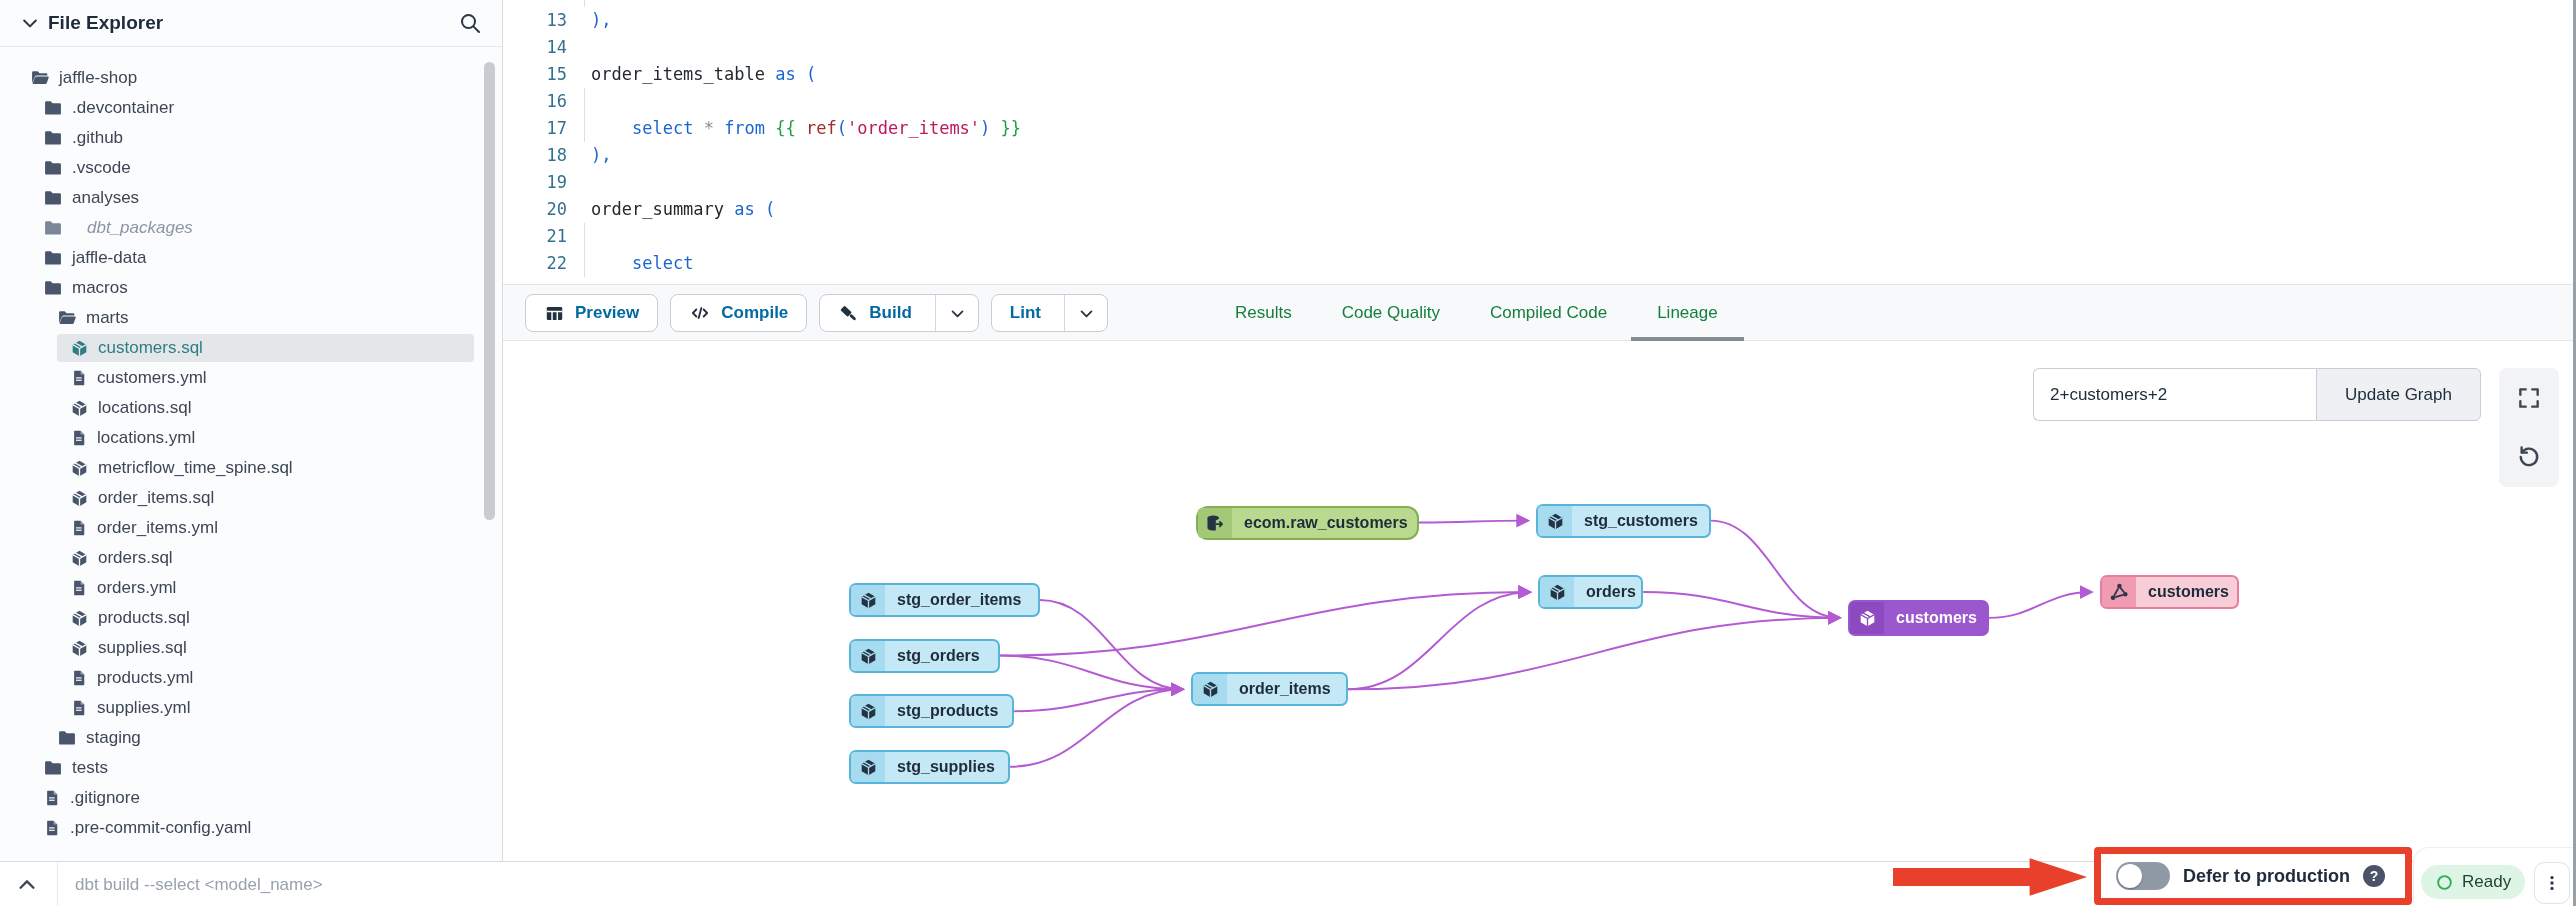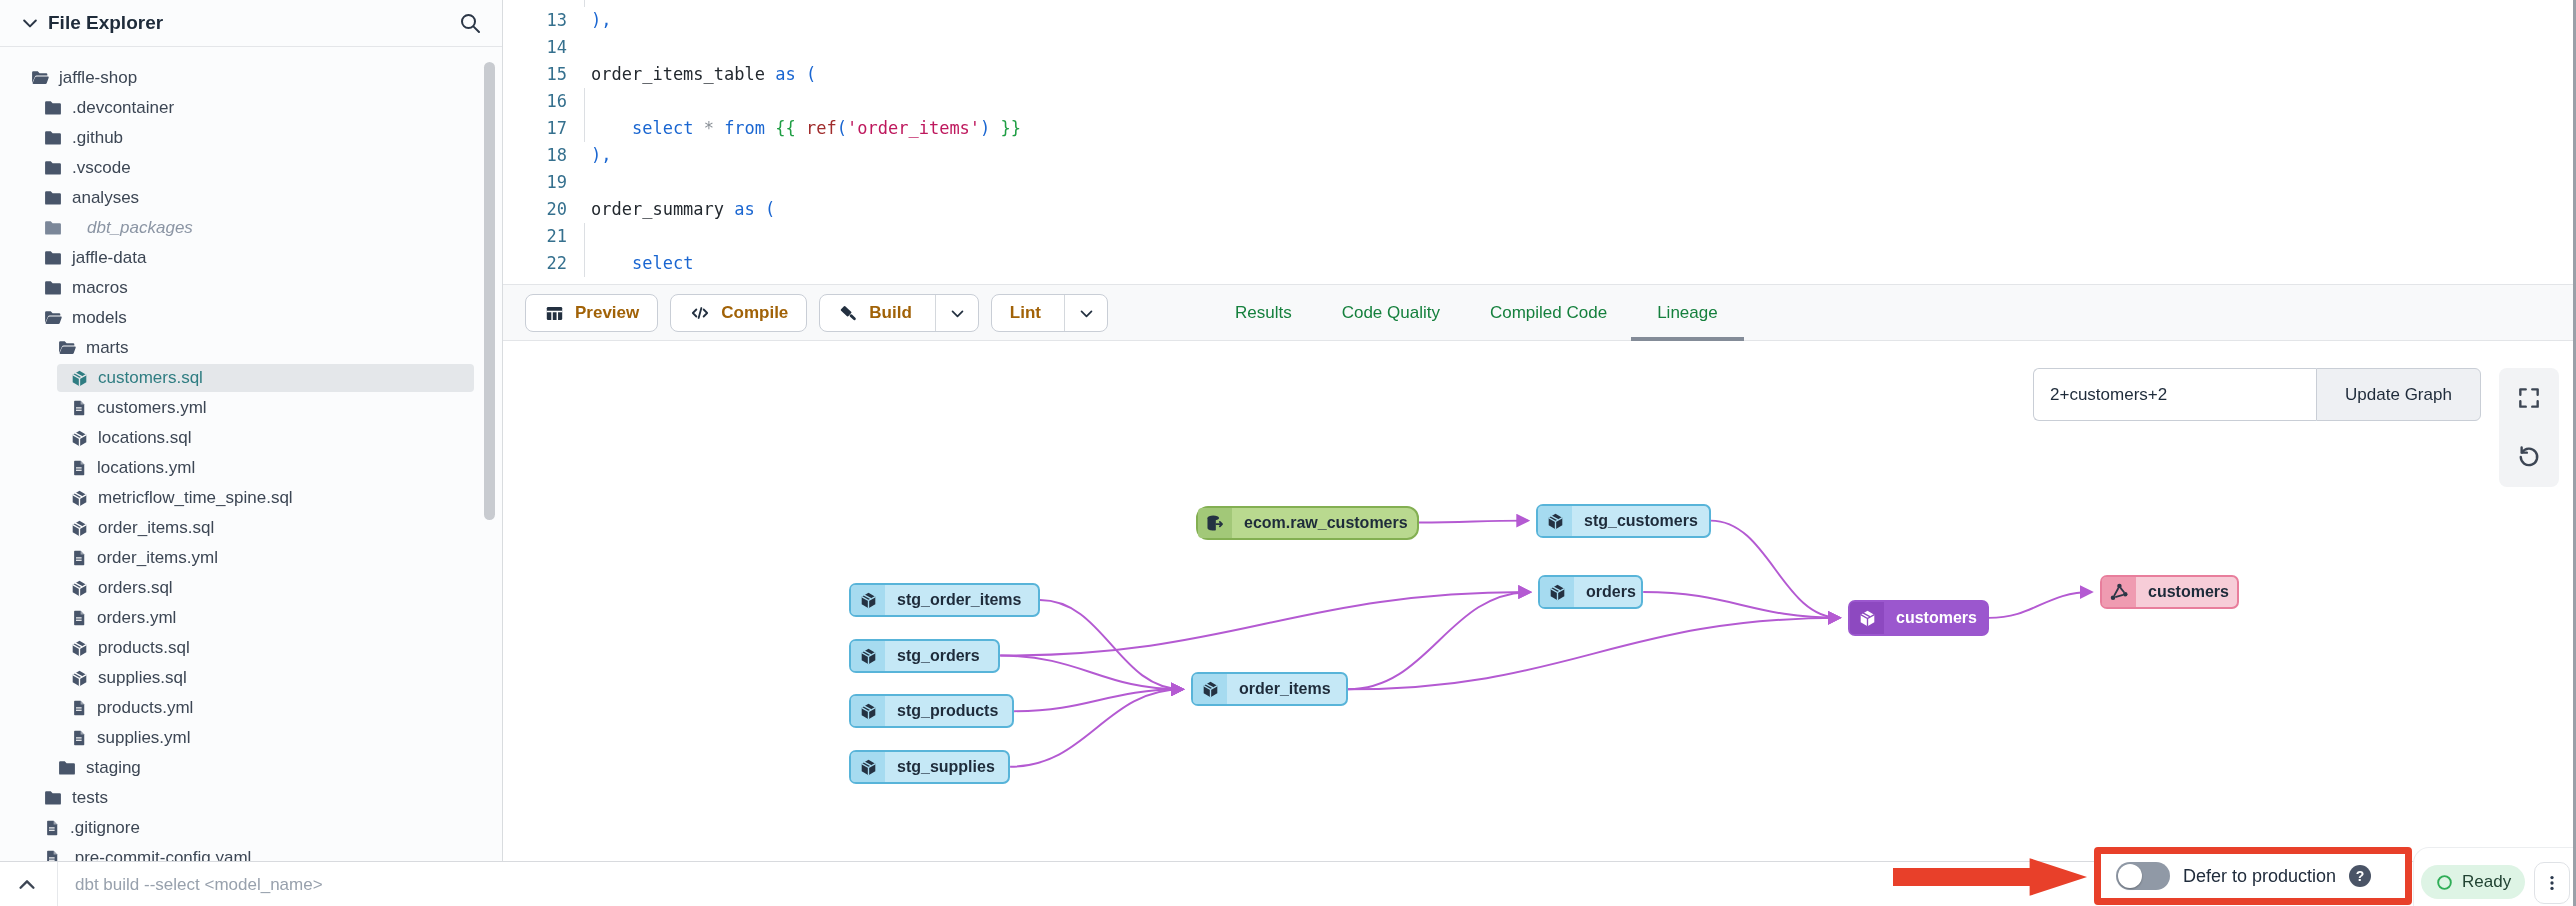--- a/index.html
+++ b/index.html
@@ -32,21 +32,21 @@
   .iguide { position:absolute; left:80px; top:0; bottom:0; width:1px; background:#dcdfe3; }
   .tk-kw { color:#1a66d1; }
   .tk-op { color:#8a9097; }
   .tk-jinja { color:#1f9e44; }
   .tk-str { color:#be185d; }
   .tk-fn { color:#a02c2c; }
 
   
   #toolbar { position:absolute; left:503px; right:0; top:284px; height:57px; background:#f8f9fa; border-top:1px solid #e3e5e8; border-bottom:1px solid #e3e5e8; }
   #btns { position:absolute; left:22px; top:9px; display:flex; gap:12px; }
-  .tbtn { height:38px; background:#fff; border:1px solid #c9ced6; border-radius:8px; display:flex; align-items:center; padding:0 18px; gap:10px; font-size:17px; font-weight:600; color:#a16207; cursor:pointer; }
+  .tbtn { height:38px; background:#fff; border:1px solid #c9ced6; border-radius:8px; display:flex; align-items:center; padding:0 18px; gap:10px; font-size:17px; font-weight:600; color:#0369a1; cursor:pointer; }
   .tbtn .bicon { display:flex; color:#233040; }
   .tbtn .seg { align-self:stretch; display:flex; align-items:center; padding-left:13px; margin-left:13px; border-left:1px solid #d4d8dd; color:#233040; }
   #tabs { position:absolute; left:732px; top:0; height:55px; display:flex; gap:50px; }
   .tab { font-size:17px; color:#15803d; font-weight:500; display:flex; align-items:center; position:relative; cursor:pointer; }
   .tab.active::after { content:""; position:absolute; left:-26px; right:-26px; bottom:-1px; height:4px; background:#848c98; }
 
   
   #lineage { position:absolute; left:504px; top:341px; right:0; bottom:46px; background:#fff; overflow:hidden; }
   #sel-input { position:absolute; left:1529px; top:27px; width:283px; height:53px; border:1px solid #c9ced6; border-right:none; border-radius:6px 0 0 6px; background:#fff; font-size:17px; color:#1e2b3a; padding:0 16px; font-family:"Liberation Sans",sans-serif; outline:none; }
   #update-graph { position:absolute; left:1812px; top:27px; width:165px; height:53px; background:#eef0f3; border:1px solid #c9ced6; border-radius:0 6px 6px 0; font-size:17px; color:#1e2b3a; display:flex; align-items:center; justify-content:center; cursor:pointer; font-family:"Liberation Sans",sans-serif; }
@@ -70,21 +70,21 @@
   #corner-panel { position:absolute; right:0; bottom:0; width:163px; height:60px; background:#fff; border-top-left-radius:16px; border-top:1px solid #eceef0; border-left:1px solid #eceef0; z-index:5; }
   #ready-pill { position:absolute; left:2421px; top:865px; height:34px; padding:0 14px; display:flex; align-items:center; gap:8px; background:#def4e5; border-radius:17px; z-index:10; }
   #ready-pill span { font-size:17px; color:#224433; font-weight:500; }
   #dots-btn { position:absolute; left:2534px; top:862px; width:36px; height:42px; background:#fff; border:1px solid #dfe2e6; border-radius:10px; display:flex; align-items:center; justify-content:center; cursor:pointer; z-index:10; }
 
   
   #red-arrow { position:absolute; left:1893px; top:857px; z-index:50; }
   #defer-box { position:absolute; left:2094px; top:847px; width:318px; height:58px; background:#fff; border:7px solid #e8402a; border-radius:4px; display:flex; align-items:center; padding-left:15px; gap:13px; z-index:45; }
   #defer-toggle { width:54px; height:28px; border-radius:14px; background:#9099a6; position:relative; flex:none; cursor:pointer; }
   #defer-toggle::after { content:""; position:absolute; left:2px; top:2px; width:24px; height:24px; border-radius:12px; background:#fff; box-shadow:0 1px 2px rgba(0,0,0,.3); }
-  #defer-label { font-size:18px; font-weight:400; color:#202c3c; white-space:nowrap; }
+  #defer-label { font-size:18px; font-weight:700; color:#202c3c; white-space:nowrap; }
   #defer-help { width:22px; height:22px; border-radius:50%; background:#4a5466; color:#fff; font-size:14px; font-weight:700; display:flex; align-items:center; justify-content:center; flex:none; }
   #win-edge { position:absolute; right:0; top:0; width:3px; height:100%; background:#9aa0a8; z-index:60; }
 </style>
 </head>
 <body>
 
 <div id="sidebar">
   <div id="sidebar-header">
     <span style="display:flex;color:#2b3646;">
       <svg width="20" height="20" viewBox="0 0 24 24">
@@ -158,29 +158,20 @@
         </span>
         <span class="tlabel">jaffle-data</span>
       </div>
       <div class="trow" style="padding-left: 43px;">
         <span class="ticon">
           <svg width="20" height="20" viewBox="0 0 24 24" fill="currentColor">
             <path d="M2.5 5.4A1.4 1.4 0 0 1 3.9 4h5.4l2.2 2.2h8.6a1.4 1.4 0 0 1 1.4 1.4v10.9a1.4 1.4 0 0 1-1.4 1.4H3.9a1.4 1.4 0 0 1-1.4-1.4z"></path>
           </svg>
         </span>
         <span class="tlabel">macros</span>
-      </div>
-      <div class="trow" style="padding-left: 43px;">
-        <span class="ticon">
-          <svg width="20" height="20" viewBox="0 0 24 24" fill="currentColor">
-            <path d="M2.5 5.4A1.4 1.4 0 0 1 3.9 4h5.4l2.2 2.2h8a1.3 1.3 0 0 1 1.3 1.3V9H8.2a2.5 2.5 0 0 0-2.3 1.5L2.5 18z"></path>
-            <path d="M8.2 10.2h13.2a1.1 1.1 0 0 1 1 1.5l-2.4 6.6a1.5 1.5 0 0 1-1.4 1H4.3a1.1 1.1 0 0 1-1-1.5l2.5-6.2a2.6 2.6 0 0 1 2.4-1.4z"></path>
-          </svg>
-        </span>
-        <span class="tlabel">models</span>
       </div>
       <div class="trow" style="padding-left: 57px;">
         <span class="ticon">
           <svg width="20" height="20" viewBox="0 0 24 24" fill="currentColor">
             <path d="M2.5 5.4A1.4 1.4 0 0 1 3.9 4h5.4l2.2 2.2h8a1.3 1.3 0 0 1 1.3 1.3V9H8.2a2.5 2.5 0 0 0-2.3 1.5L2.5 18z"></path>
             <path d="M8.2 10.2h13.2a1.1 1.1 0 0 1 1 1.5l-2.4 6.6a1.5 1.5 0 0 1-1.4 1H4.3a1.1 1.1 0 0 1-1-1.5l2.5-6.2a2.6 2.6 0 0 1 2.4-1.4z"></path>
           </svg>
         </span>
         <span class="tlabel">marts</span>
       </div>

